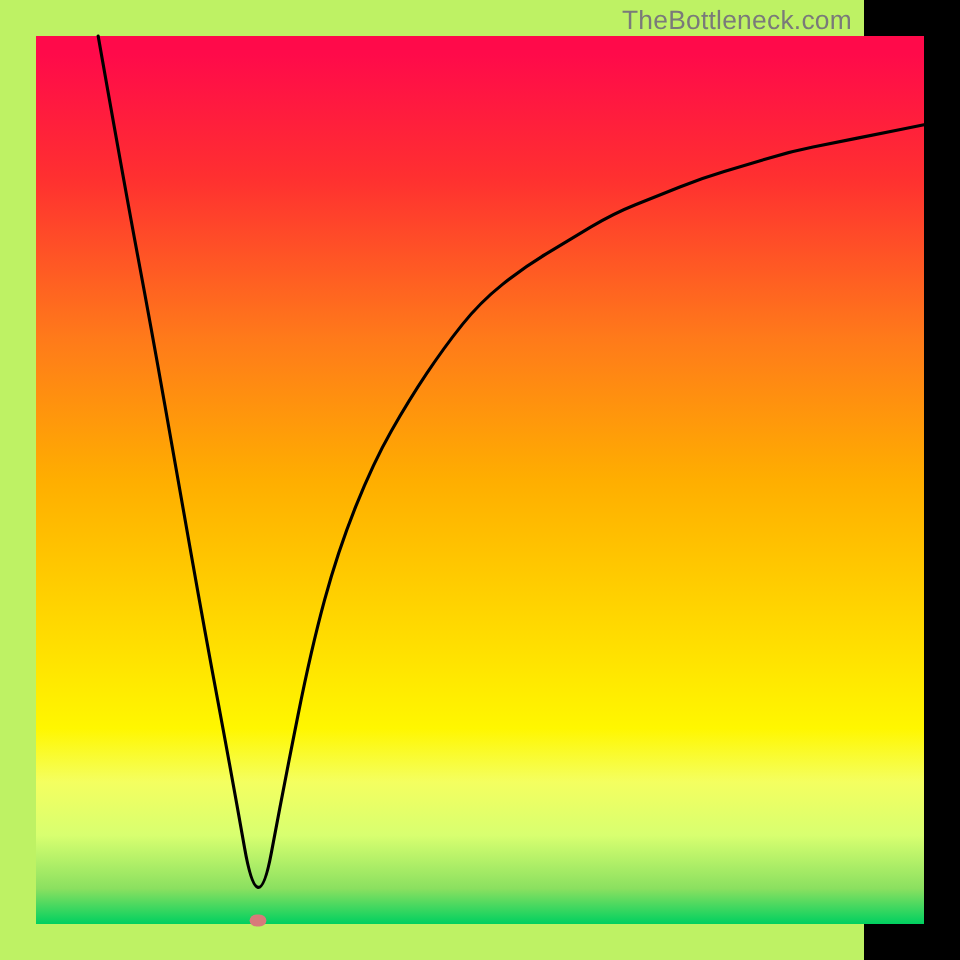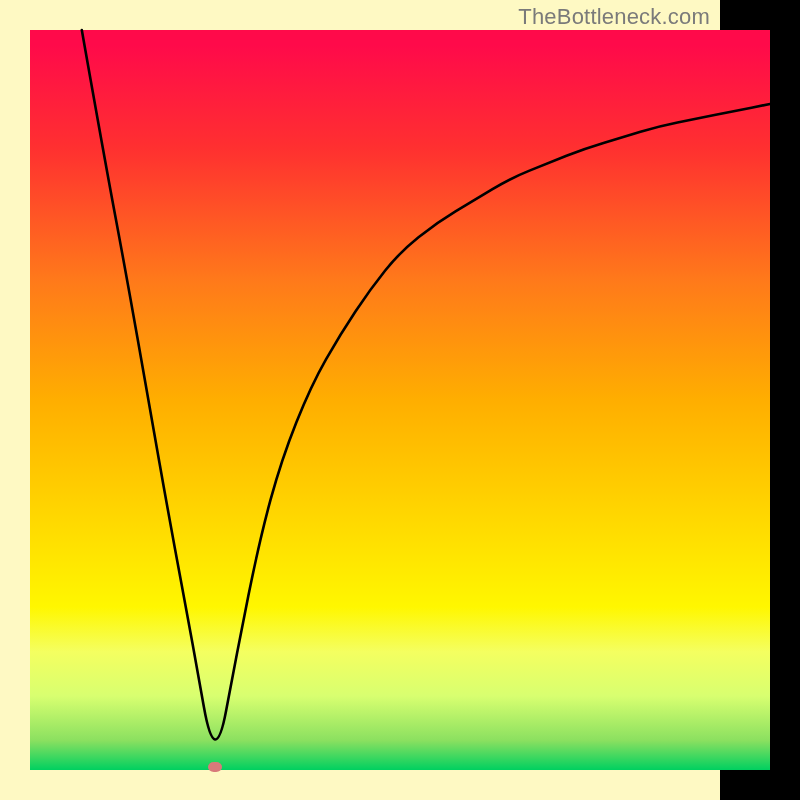--- a/index.html
+++ b/index.html
@@ -7,21 +7,21 @@
     padding: 0;
     width: 800px;
     height: 800px;
     background: #000;
     overflow: hidden;
   }
   .stage {
     position: relative;
     width: 720px;
     height: 800px;
-    background: #fef9c3;
+    background: #bef264;
   }
   .plot-area {
     position: absolute;
     left: 30px;
     top: 30px;
     width: 740px;
     height: 740px;
     background: linear-gradient(to bottom,
       #ff0a4a 0%,
       #ff0a4a 2%,

